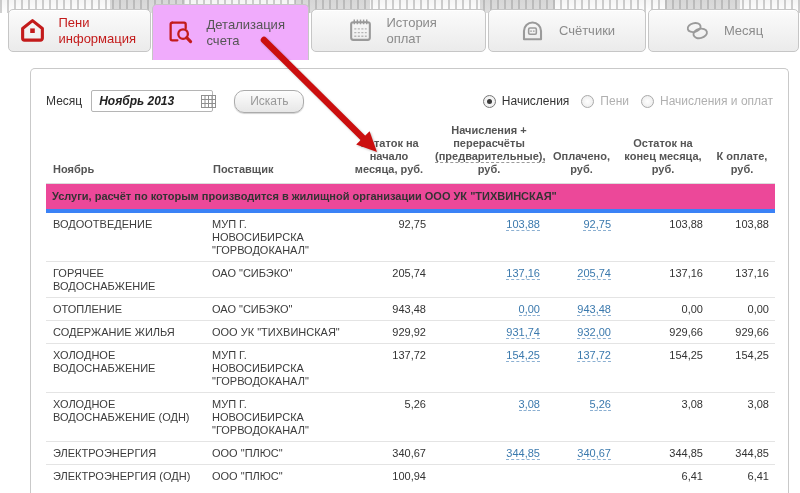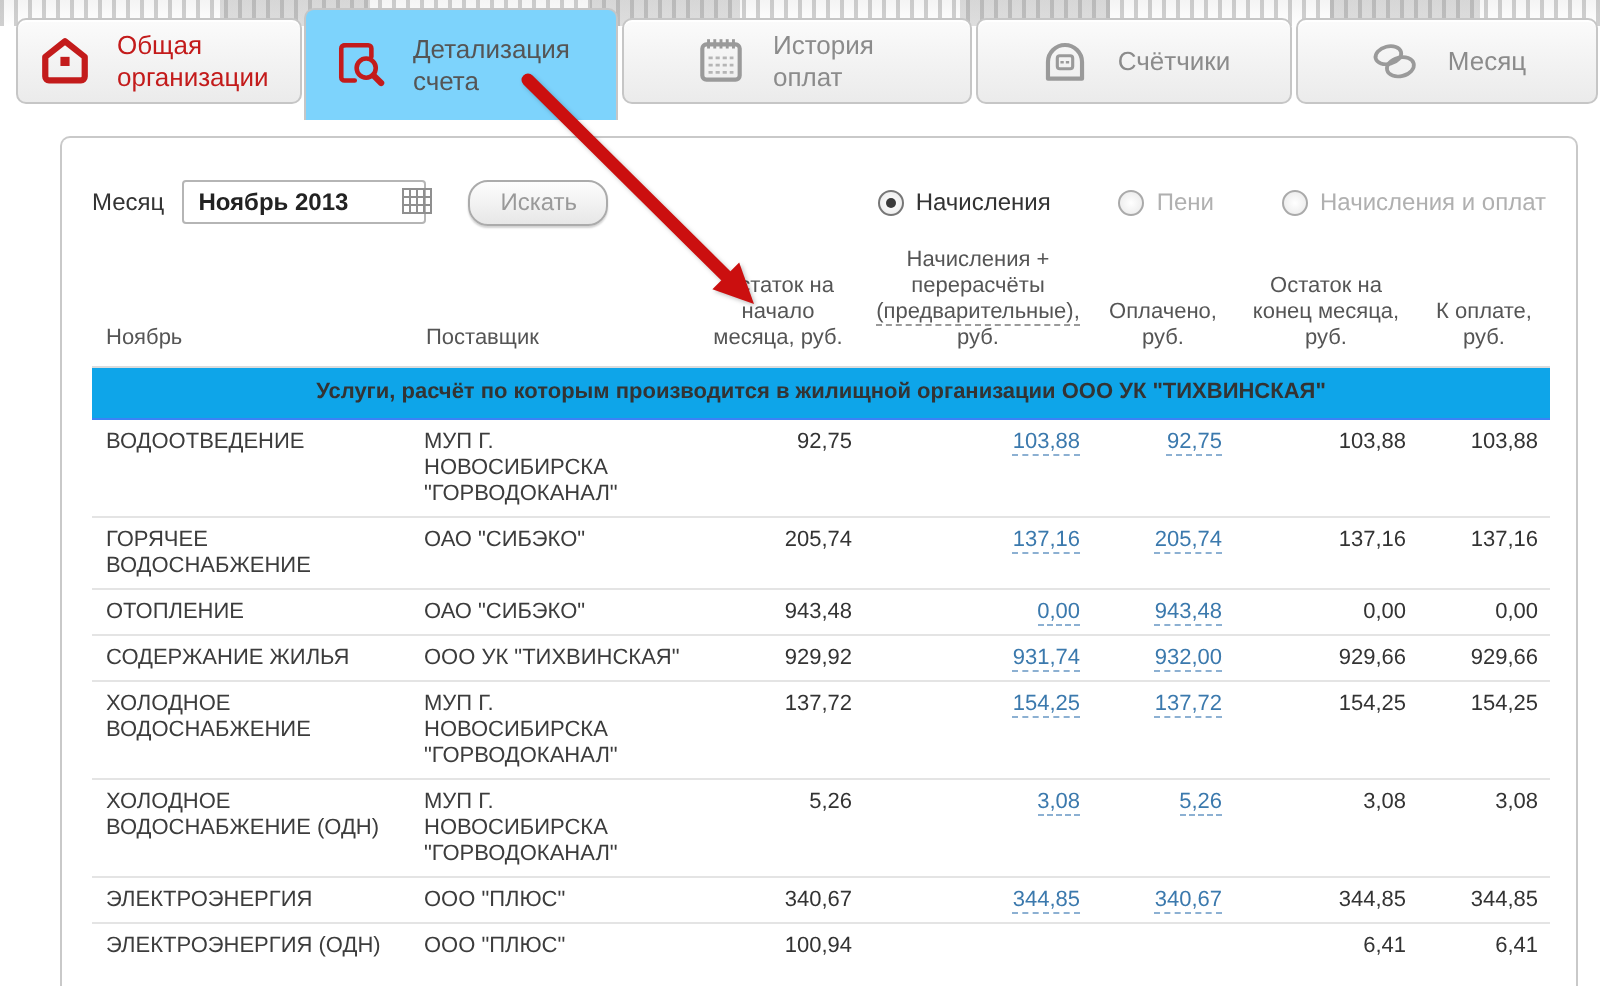--- a/index.html
+++ b/index.html
@@ -13,21 +13,21 @@
       repeating-linear-gradient(90deg, rgba(200,200,200,0) 0 110px, rgba(160,160,160,.35) 110px 185px),
       linear-gradient(#f4f4f4,#fff);}
 
   
   .tab{position:absolute;box-sizing:border-box;display:flex;align-items:center;justify-content:center;
     gap:13px;border:1px solid #c6c6c6;border-radius:5px;cursor:pointer;
     background:linear-gradient(#fbfbfb,#ebebeb);box-shadow:inset 0 1px 0 #fff;}
   .tab .tlabel{font-size:13px;line-height:16px;}
   .tab-1{left:8px;top:9px;width:143px;height:43px;}
   .tab-1 .tlabel{color:#c31b1b;width:82px;}
-  .tab-2{left:152px;top:4px;width:157px;height:56px;background:#7dd3fc;border-bottom:none;
+  .tab-2{left:152px;top:4px;width:157px;height:56px;background:#f0abfc;border-bottom:none;
     border-radius:5px 5px 0 0;box-shadow:none;z-index:3;}
   .tab-2 .tlabel{color:#555;width:88px;}
   .tab-3{left:311px;top:9px;width:175px;height:43px;}
   .tab-3 .tlabel{color:#8b8b8b;width:64px;}
   .tab-4{left:488px;top:9px;width:158px;height:43px;}
   .tab-4 .tlabel{color:#8b8b8b;}
   .tab-5{left:648px;top:9px;width:151px;height:43px;}
   .tab-5 .tlabel{color:#8b8b8b;}
   .ticon{width:27px;height:27px;display:inline-flex;flex:0 0 auto;}
 
@@ -35,68 +35,68 @@
   .panel{position:absolute;left:30px;top:68px;width:759px;height:430px;background:#fff;
     border:1px solid #c9c9c9;border-bottom:none;border-radius:5px 5px 0 0;box-sizing:border-box;}
   .panel-inner{padding:10px 15px 0 15px;}
   .panel-title{font-size:15px;color:#3a3a3a;padding:4px 2px 9px 2px;border-bottom:1px solid #e2e2e2;}
 
   .controls{display:flex;align-items:center;margin-top:9px;height:26px;}
   .month-label{font-size:12px;color:#333;margin-right:9px;}
   .month-wrap{position:relative;width:130px;height:22px;}
   .month-input{box-sizing:border-box;width:122px;height:22px;border:1px solid #b5b5b5;border-radius:2px;
     font-family:"Liberation Sans","DejaVu Sans",sans-serif;font-size:12px;font-weight:bold;color:#222;
-    padding:0 22px 0 7px;background:#fff;}
+    padding:0 22px 0 7px;background:#fff;font-style:italic;}
   .cal-grid{position:absolute;right:5px;top:4px;width:15px;height:13px;}
   .search-btn{margin-left:13px;font-family:"Liberation Sans","DejaVu Sans",sans-serif;font-size:12px;color:#999;
     padding:3px 15px 4px 15px;border:1px solid #ababab;border-radius:10px;
     background:linear-gradient(#fdfdfd,#e7e7e7);box-shadow:0 1px 1px rgba(0,0,0,.18);cursor:pointer;}
 
-  .radios{margin-left:auto;display:flex;align-items:flex-end;gap:34px;}
+  .radios{margin-left:auto;display:flex;align-items:flex-end;gap:12px;}
   .radio{display:flex;align-items:center;gap:6px;cursor:pointer;}
   .rdot{width:13px;height:13px;border-radius:50%;border:1px solid #aaa;background:radial-gradient(#fff,#e8e8e8);
     box-sizing:border-box;position:relative;flex:0 0 auto;}
   .radio.sel .rdot{border-color:#777;}
   .radio.sel .rdot::after{content:"";position:absolute;left:3px;top:3px;width:5px;height:5px;border-radius:50%;background:#3a3a3a;}
   .radio .rlabel{font-size:12px;color:#b0b0b0;}
   .radio.sel .rlabel{color:#333;}
 
   
   table.det{width:100%;border-collapse:collapse;table-layout:fixed;margin-top:6px;}
-  .det th{font-weight:normal;font-size:11px;line-height:13px;color:#555;vertical-align:bottom;
+  .det th{font-weight:bold;font-size:11px;line-height:13px;color:#555;vertical-align:bottom;
     text-align:center;padding:4px 3px 7px 3px;}
   .det th.left{text-align:left;padding-left:7px;}
   .dashed{border-bottom:1px dashed #9a9a9a;}
   .det td{font-size:11px;line-height:13px;color:#3c3c3c;vertical-align:top;
     border-top:1px solid #e4e4e4;padding:5px 6px 4px 6px;}
   .det td.svc{padding-left:7px;}
   .det td.num{text-align:right;color:#333;}
-  .group-row td{background:#0ea5e9;text-align:center;font-weight:bold;color:#333;
-    border-top:1px solid #dcdcdc;border-bottom:1px solid #3b82f6;padding:6px;}
+  .group-row td{background:#ec4899;text-align:left;font-weight:bold;color:#333;
+    border-top:1px solid #dcdcdc;border-bottom:4px solid #3b82f6;padding:6px;}
   .val-link{color:#3b79ad;text-decoration:none;border-bottom:1px dashed #8cb0d2;cursor:pointer;}
 
   
   .arrow-svg{position:absolute;left:250px;top:30px;width:140px;height:135px;z-index:50;pointer-events:none;
     filter:drop-shadow(1px 1px 1px rgba(0,0,0,.25));}
 </style>
 </head>
 <body>
 
 <div class="page">
   <div class="sky"></div>
 
   <div>
     <div class="tab tab-1">
       <span class="ticon">
         <svg viewBox="0 0 26 26" width="27" height="27">
             <path d="M13 3.5 L22.5 11 V20.5 a1.8 1.8 0 0 1 -1.8 1.8 H5.3 a1.8 1.8 0 0 1 -1.8 -1.8 V11 Z" fill="none" stroke="#c31b1b" stroke-width="3" stroke-linejoin="round"></path>
             <rect x="10.8" y="11" width="4.4" height="4.4" fill="#c31b1b"></rect>
           </svg>
       </span>
-      <span class="tlabel">Общая организации</span>
+      <span class="tlabel">Пени информация</span>
     </div>
 
     <div class="tab tab-2">
       <span class="ticon">
         <svg viewBox="0 0 26 26" width="27" height="27">
             <path d="M5 3.5 h11.5 a1.5 1.5 0 0 1 1.5 1.5 v4" fill="none" stroke="#c31b1b" stroke-width="2.2" stroke-linecap="round"></path>
             <path d="M5 3.5 a1.5 1.5 0 0 0 -1.5 1.5 v14 a1.5 1.5 0 0 0 1.5 1.5 h5" fill="none" stroke="#c31b1b" stroke-width="2.2" stroke-linecap="round"></path>
             <circle cx="15.5" cy="14.5" r="4.6" fill="none" stroke="#c31b1b" stroke-width="2.2"></circle>
             <line x1="19" y1="18" x2="22.7" y2="21.7" stroke="#c31b1b" stroke-width="3" stroke-linecap="round"></line>
           </svg>

